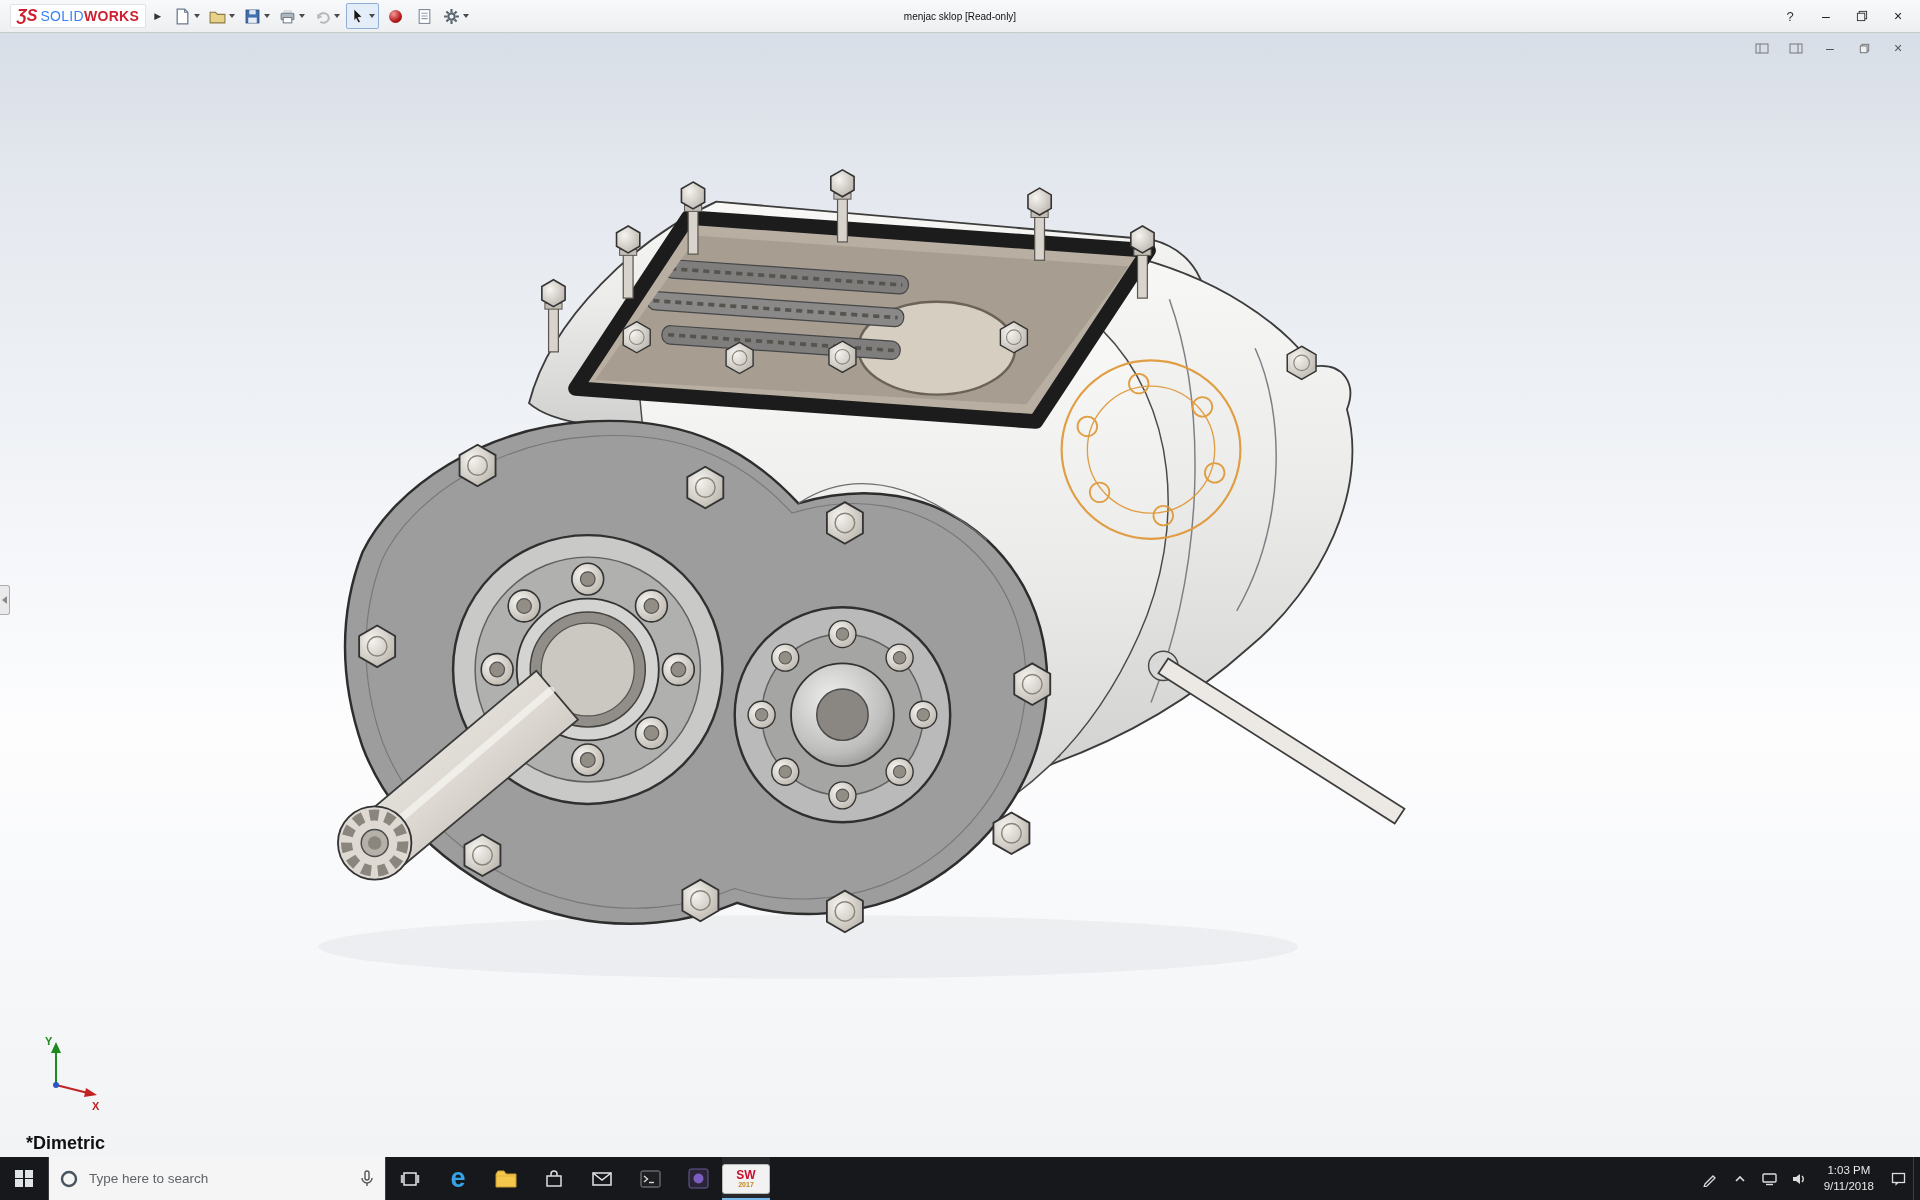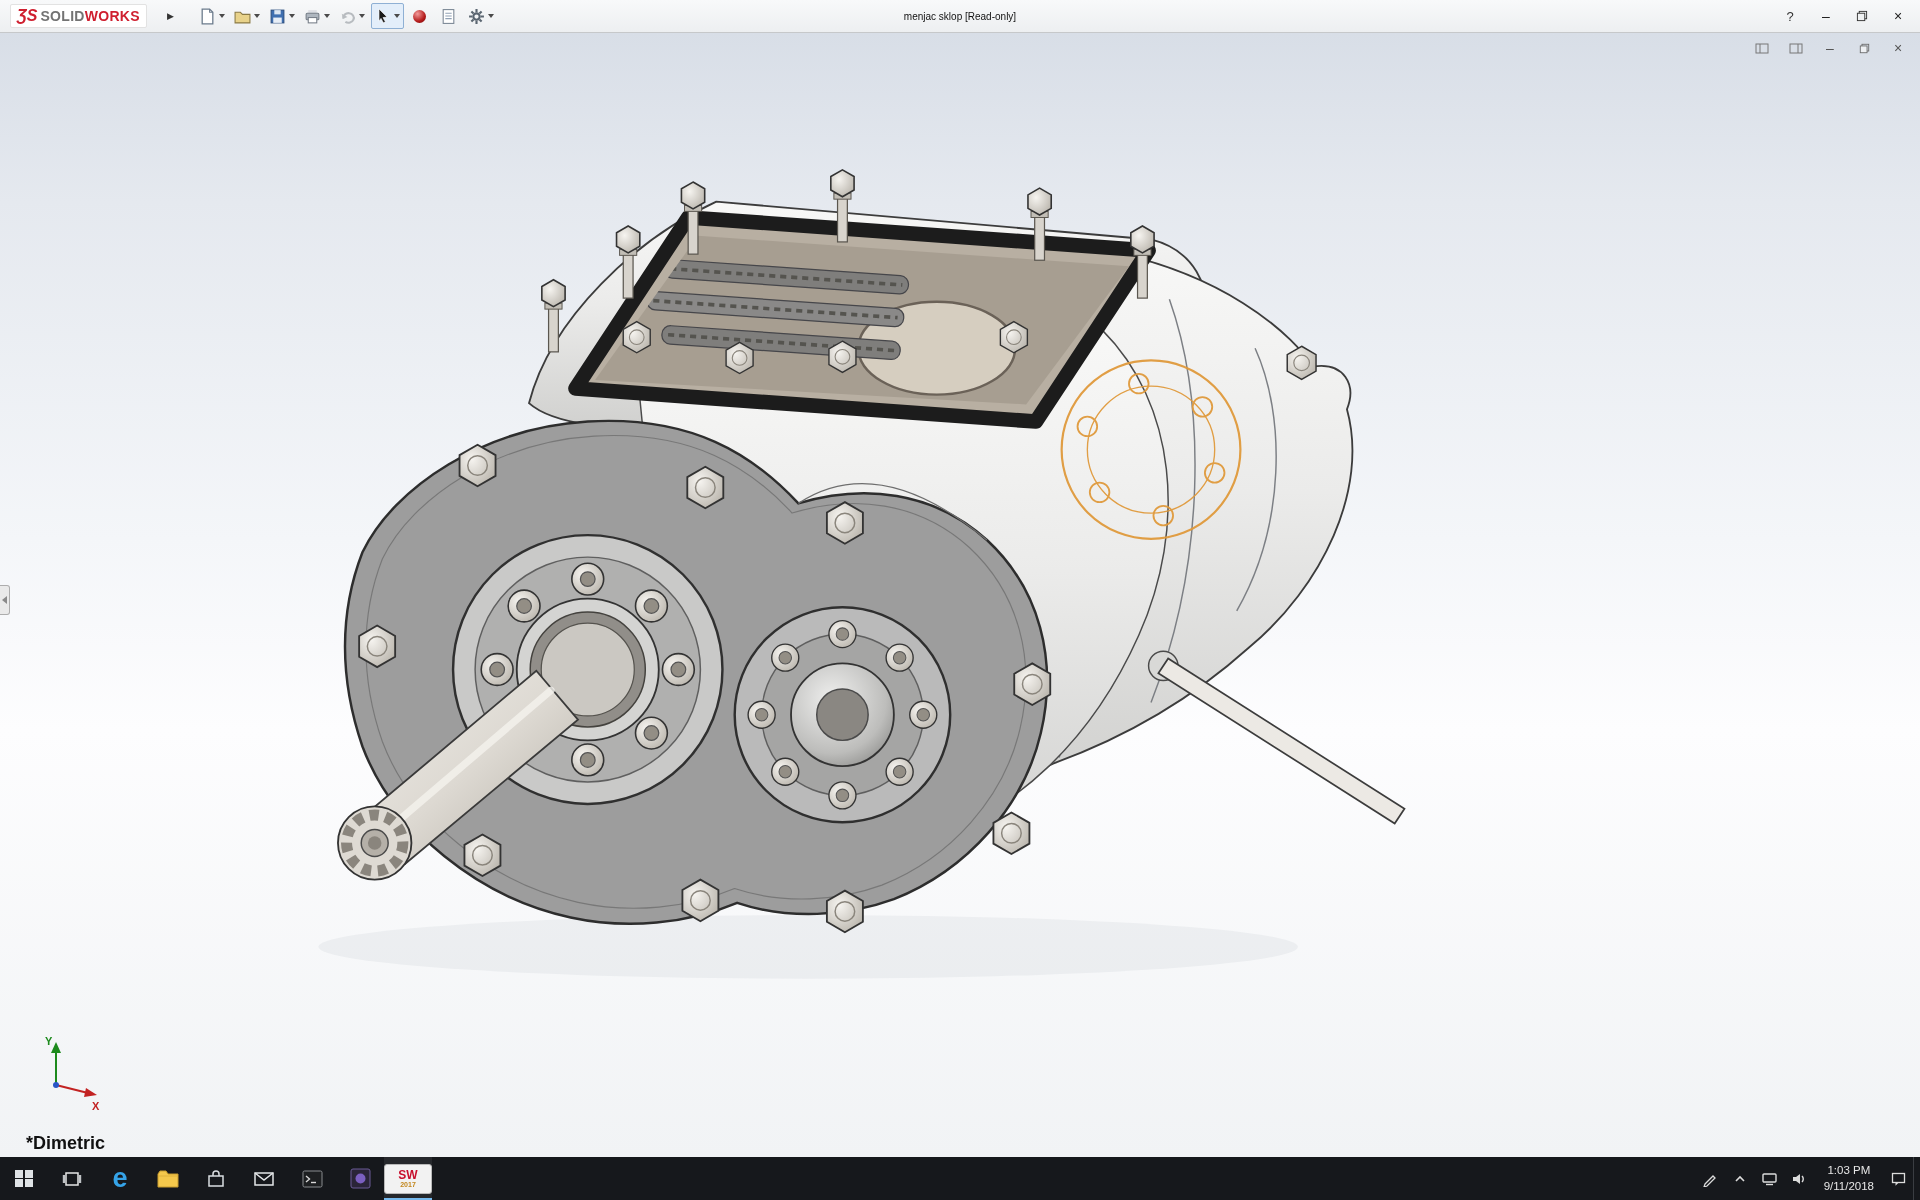--- a/index.html
+++ b/index.html
@@ -3,25 +3,25 @@
 <meta charset="utf-8">
 <style>
   * { box-sizing: border-box; }
   html,body { margin:0; padding:0; width:1920px; height:1200px; overflow:hidden;
               font-family:"Liberation Sans", sans-serif; background:#fff; }
   .screen { width:100%; height:100%; display:flex; flex-direction:column; }
 
   
   .titlebar { height:33px; flex:0 0 33px; display:flex; align-items:center;
               background:linear-gradient(#f8f9fa,#edeff1); border-bottom:1px solid #c6c8ca;
-              position:relative;gap:12px; }
+              position:relative; }
   .brand { display:flex; align-items:baseline; margin-left:10px; padding:2px 6px;
            background:#fff; border:1px solid #e2e2e2; border-radius:2px; }
   .brand .ds { color:#cf1f2f; font-weight:700; font-style:italic; font-size:16px; margin-right:3px; }
-  .brand .b1 { color:#737373; font-weight:700; font-size:14px; letter-spacing:.3px; }
+  .brand .b1 { color:#3b82f6; font-weight:400; font-size:14px; letter-spacing:.3px; }
   .brand .b2 { color:#cf1f2f; font-weight:700; font-size:14px; letter-spacing:.3px; }
   .expander { font-size:9px; color:#333; margin:0 10px 0 8px; cursor:default; }
   .toolbar { display:flex; align-items:center; gap:3px; }
   .tb { height:26px; min-width:26px; padding:0 3px; display:flex; align-items:center;
         justify-content:center; border-radius:2px; }
   .tb.boxed { border:1px solid #8fb0d4; background:#e3eefa; }
   .dd { width:0; height:0; border-left:3.5px solid transparent; border-right:3.5px solid transparent;
         border-top:4px solid #4a4a4a; margin-left:3px; }
   .sphere { width:13px; height:13px; border-radius:50%;
             background:radial-gradient(circle at 35% 30%, #f29a9a, #b41b1b 60%, #6e0606); }
@@ -420,20 +420,31 @@
   <div class="taskbar">
     <div class="tbtn">
       <span class="winlogo">
           <span></span>
           <span></span>
           <span></span>
           <span></span>
         </span>
     </div>
 
+    <div class="search-wrap">
+      <svg class="s-ico-left" width="20" height="20" viewBox="0 0 20 20">
+          <circle cx="10" cy="10" r="7" fill="none" stroke="#47545e" stroke-width="2.4"></circle>
+        </svg>
+      <input type="text" placeholder="Type here to search" style="">
+      <svg class="s-ico-right" width="16" height="18" viewBox="0 0 16 18">
+          <rect x="6" y="1" width="4" height="9" rx="2" fill="none" stroke="#555" stroke-width="1.4"></rect>
+          <path d="M3 8a5 5 0 0 0 10 0" fill="none" stroke="#555" stroke-width="1.4"></path>
+          <line x1="8" y1="13" x2="8" y2="16" stroke="#555" stroke-width="1.4"></line>
+        </svg>
+    </div>
 
     <div class="tbtn">
       <svg width="20" height="20" viewBox="0 0 20 20">
           <rect x="4" y="4" width="12" height="12" fill="none" stroke="#e6e6e6" stroke-width="1.5"></rect>
           <rect x="0.8" y="6" width="2.4" height="8" fill="#bfc2c5"></rect>
           <rect x="16.8" y="6" width="2.4" height="8" fill="#bfc2c5"></rect>
         </svg>
     </div>
     <div class="tbtn">
       <span class="edge-e">e</span>

